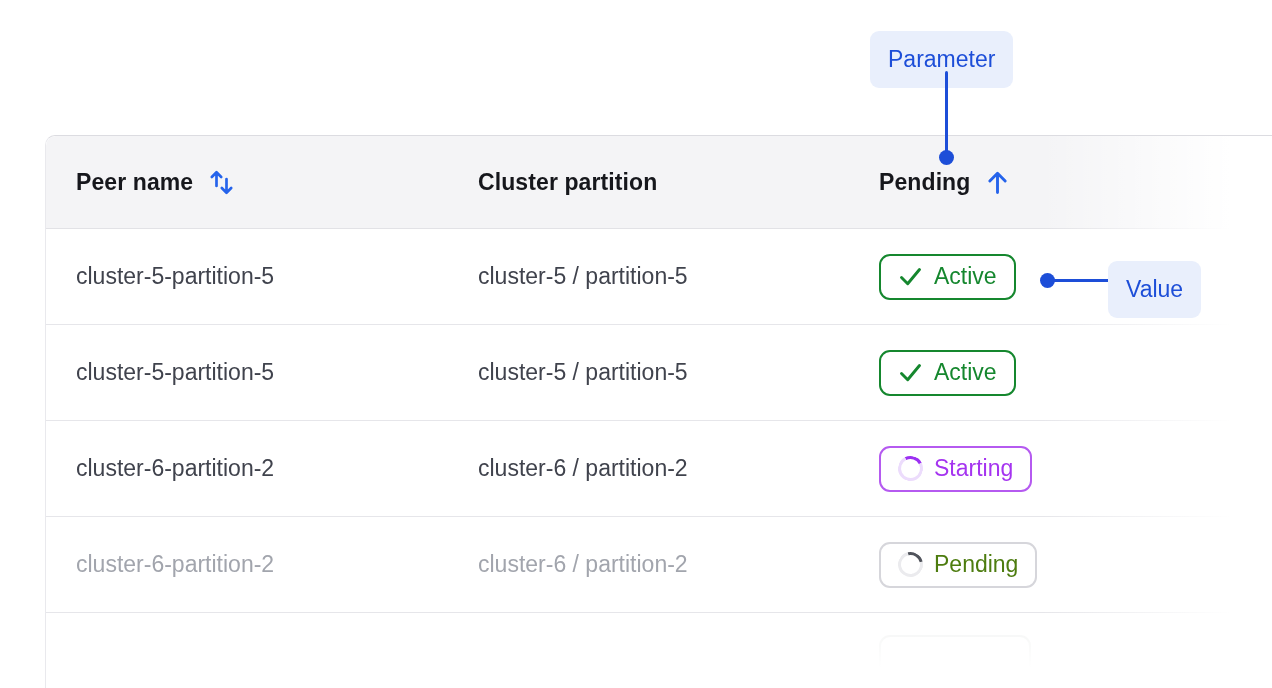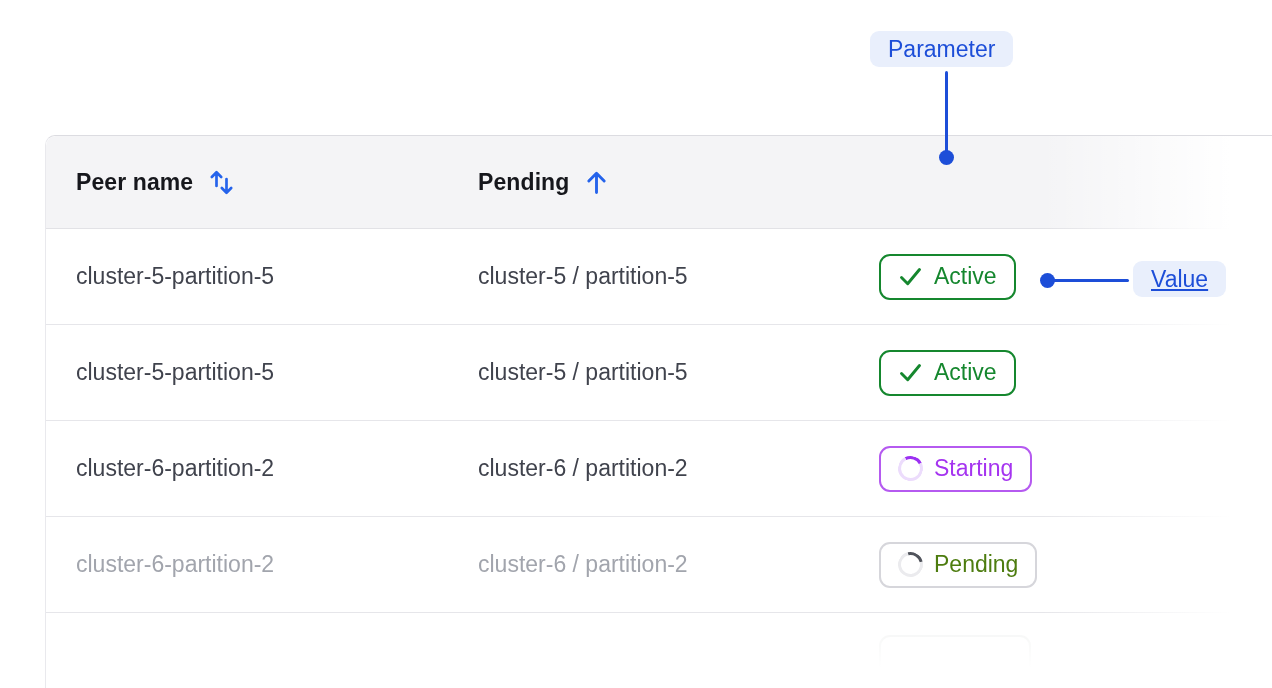--- a/index.html
+++ b/index.html
@@ -39,25 +39,25 @@
 
   
   .fade-right { position:absolute; top:0; right:0; width:232px; height:553px;
     background:linear-gradient(to right, rgba(255,255,255,0) 0%, #ffffff 82%);
     pointer-events:none; z-index:2; }
   .fade-bottom { position:absolute; left:0; right:0; top:480px; height:73px;
     background:linear-gradient(to bottom, rgba(255,255,255,0.55) 0%, #ffffff 70%);
     pointer-events:none; z-index:2; }
 
   
-  .pill { position:absolute; display:flex; align-items:center; height:36px;
+  .pill { position:absolute; display:flex; align-items:center; height:57px;
     padding:0 18px; border-radius:9px; background:#e9effc; color:#1d4ed8;
     font-size:23px; font-weight:500; z-index:10; }
   .param-pill { left:870px; top:31px; }
-  .value-pill { left:1133px; top:261px;text-decoration:underline; }
+  .value-pill { left:1108px; top:261px; }
   .conn { position:absolute; background:#1d4ed8; z-index:10; border-radius:2px; }
   .param-line { left:945px; top:71px; width:3px; height:82px; }
   .value-line { left:1049px; top:279px; width:80px; height:3px; }
   .dot { position:absolute; width:15px; height:15px; border-radius:50%;
     background:#1d4ed8; z-index:10; }
   .param-dot { left:939px; top:150px; }
   .value-dot { left:1040px; top:273px; }
 
   .icon { display:inline-flex; align-items:center; }
 </style>
@@ -79,20 +79,23 @@
 <div class="table-wrap">
   <div class="thead">
     <div class="th col-1">
       <span>Peer name</span>
       <span class="icon">
         <svg width="27" height="29" viewBox="0 0 27 29" fill="none">
           <path d="M8.5 18 V4.5 M3.8 9 L8.5 4.3 L13.2 9" stroke="#2563eb" stroke-width="2.7" stroke-linecap="round" stroke-linejoin="round"></path>
           <path d="M18.5 11 V24.5 M13.8 20 L18.5 24.7 L23.2 20" stroke="#2563eb" stroke-width="2.7" stroke-linecap="round" stroke-linejoin="round"></path>
         </svg>
       </span>
+    </div>
+    <div class="th col-2">
+      <span>Cluster partition</span>
     </div>
     <div class="th col-3">
       <span>Pending</span>
       <span class="icon">
         <svg width="25" height="27" viewBox="0 0 25 27" fill="none">
           <path d="M12.5 23.5 V4.5 M4.8 12 L12.5 4.3 L20.2 12" stroke="#2563eb" stroke-width="2.9" stroke-linecap="round" stroke-linejoin="round"></path>
         </svg>
       </span>
     </div>
   </div>

